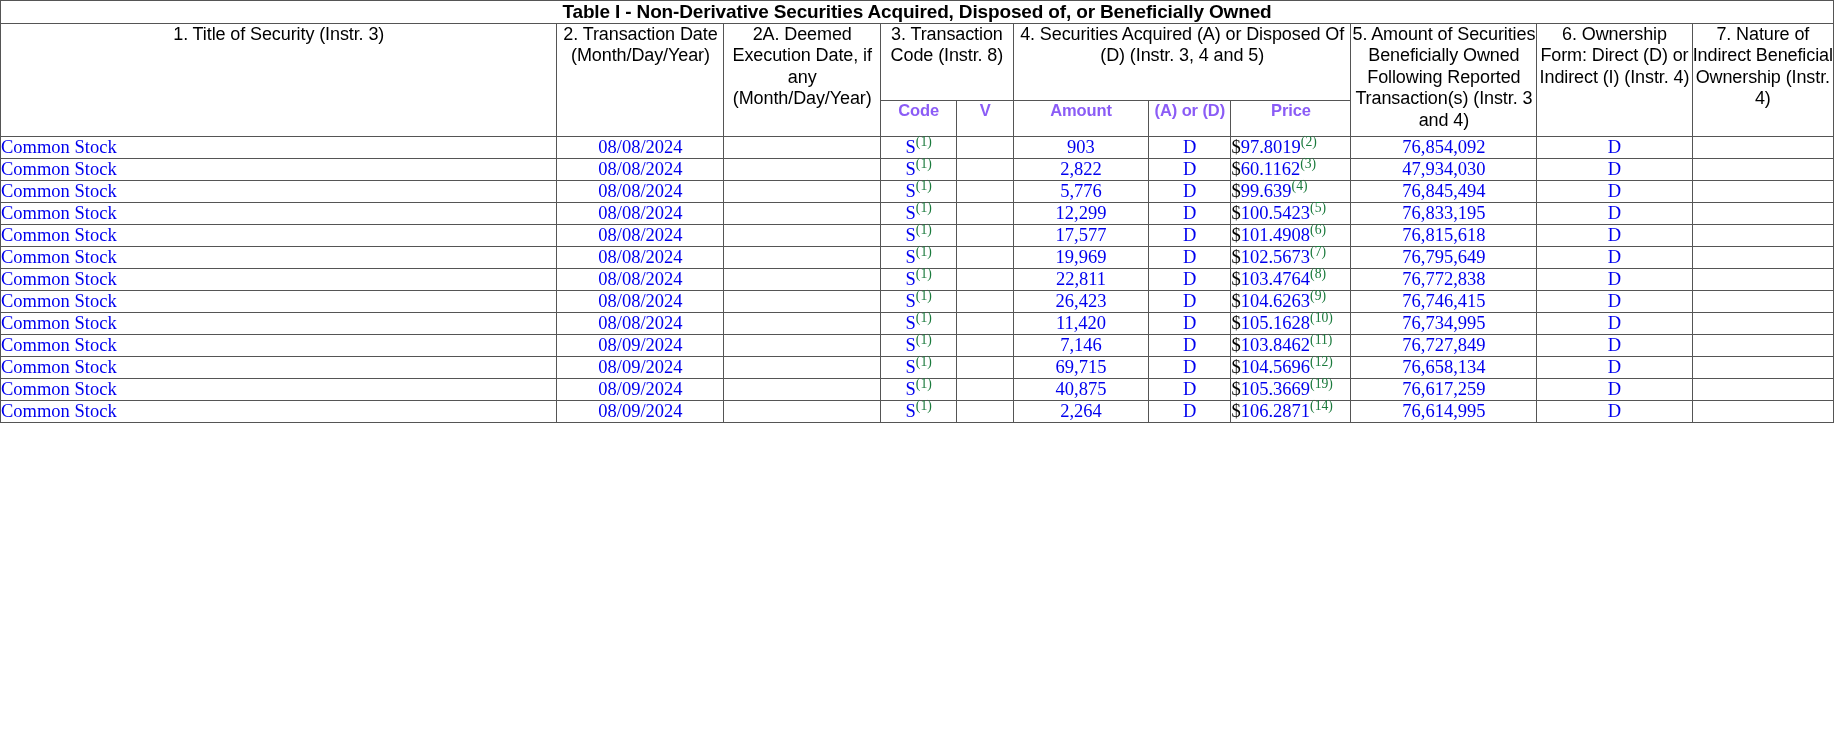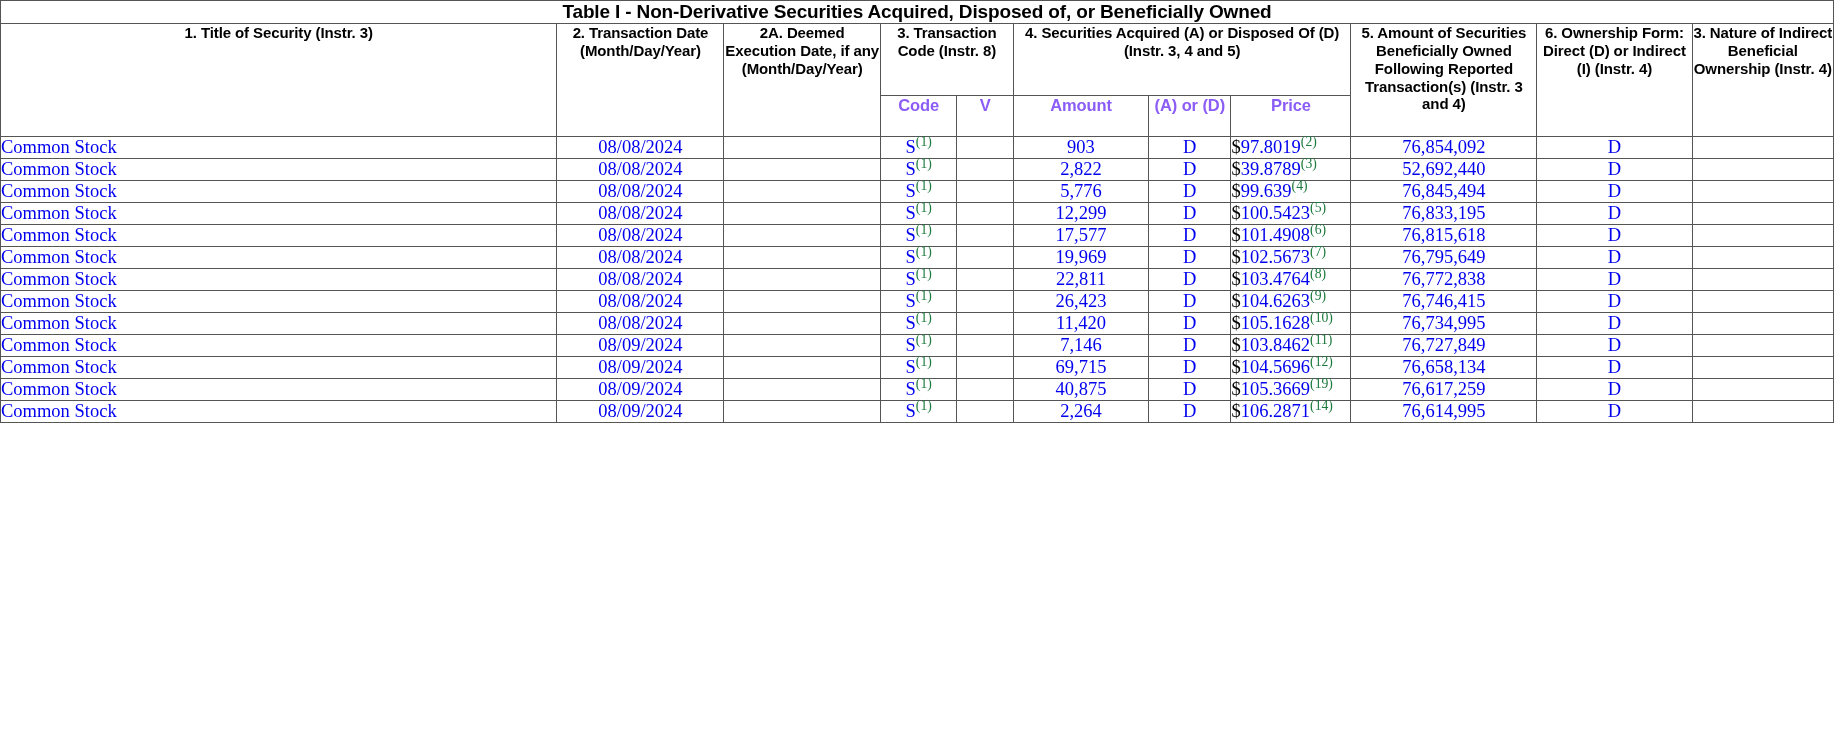--- a/index.html
+++ b/index.html
@@ -32,22 +32,22 @@
     font-weight: bold;
     font-size: 19px;
     color: #000000;
     padding: 7px 4px 8px 4px;
     vertical-align: middle;
     letter-spacing: -0.15px;
   }
   
   .hdr {
     font-family: "Liberation Sans", sans-serif;
-    font-weight: bold;
-    font-size: 15px;
+    font-weight: normal;
+    font-size: 18px;
     line-height: 1.19;
     color: #000000;
     padding: 6px 5px 5px 6px;
     vertical-align: top;
     letter-spacing: -0.1px;
   }
   .hdr-sub {
     font-family: "Liberation Sans", sans-serif;
     font-weight: bold;
     font-size: 16.5px;
@@ -121,21 +121,21 @@
     </tr>
 
     <tr>
       <th class="hdr" rowspan="2" style="height:112px;">1. Title of Security (Instr. 3)</th>
       <th class="hdr" rowspan="2">2. Transaction Date (Month/Day/Year)</th>
       <th class="hdr" rowspan="2">2A. Deemed Execution Date, if any (Month/Day/Year)</th>
       <th class="hdr" colspan="2">3. Transaction Code (Instr. 8)</th>
       <th class="hdr" colspan="3">4. Securities Acquired (A) or Disposed Of (D) (Instr. 3, 4 and 5)</th>
       <th class="hdr" rowspan="2">5. Amount of Securities Beneficially Owned Following Reported Transaction(s) (Instr. 3 and 4)</th>
       <th class="hdr" rowspan="2">6. Ownership Form: Direct (D) or Indirect (I) (Instr. 4)</th>
-      <th class="hdr" rowspan="2">3. Nature of Indirect Beneficial Ownership (Instr. 4)</th>
+      <th class="hdr" rowspan="2">7. Nature of Indirect Beneficial Ownership (Instr. 4)</th>
     </tr>
 
     <tr>
       <th class="hdr-sub">Code</th>
       <th class="hdr-sub">V</th>
       <th class="hdr-sub">Amount</th>
       <th class="hdr-sub">(A) or (D)</th>
       <th class="hdr-sub">Price</th>
     </tr>
   </thead>
@@ -155,22 +155,22 @@
         <td class="cell c-center c-empty"></td>
       </tr>
       <tr>
         <td class="cell c-left"><span class="link">Common Stock</span></td>
         <td class="cell c-center">08/08/2024</td>
         <td class="cell c-center c-empty"></td>
         <td class="cell code-cell"><span class="link">S</span><span class="fnref">(1)</span></td>
         <td class="cell c-center c-empty"></td>
         <td class="cell c-center">2,822</td>
         <td class="cell c-center">D</td>
-        <td class="cell price-cell"><span class="money-sym">$</span><span class="money-val">39.8789</span><span class="fnref">(3)</span></td>
-        <td class="cell c-center">52,692,440</td>
+        <td class="cell price-cell"><span class="money-sym">$</span><span class="money-val">60.1162</span><span class="fnref">(3)</span></td>
+        <td class="cell c-center">47,934,030</td>
         <td class="cell c-center">D</td>
         <td class="cell c-center c-empty"></td>
       </tr>
       <tr>
         <td class="cell c-left"><span class="link">Common Stock</span></td>
         <td class="cell c-center">08/08/2024</td>
         <td class="cell c-center c-empty"></td>
         <td class="cell code-cell"><span class="link">S</span><span class="fnref">(1)</span></td>
         <td class="cell c-center c-empty"></td>
         <td class="cell c-center">5,776</td>

